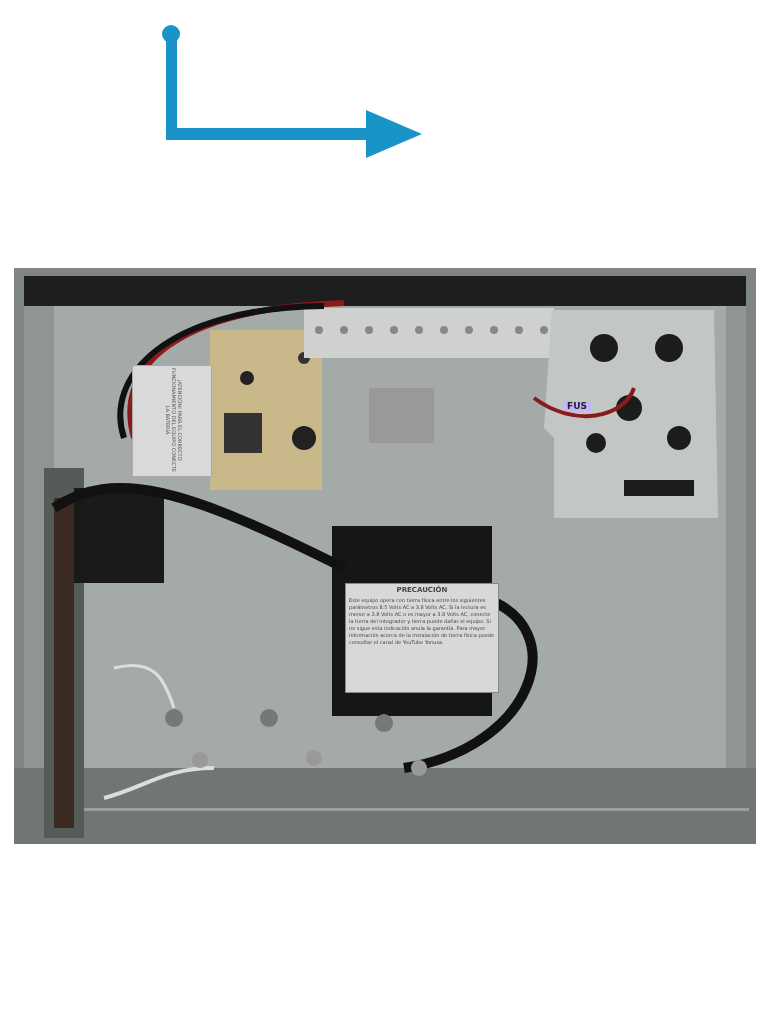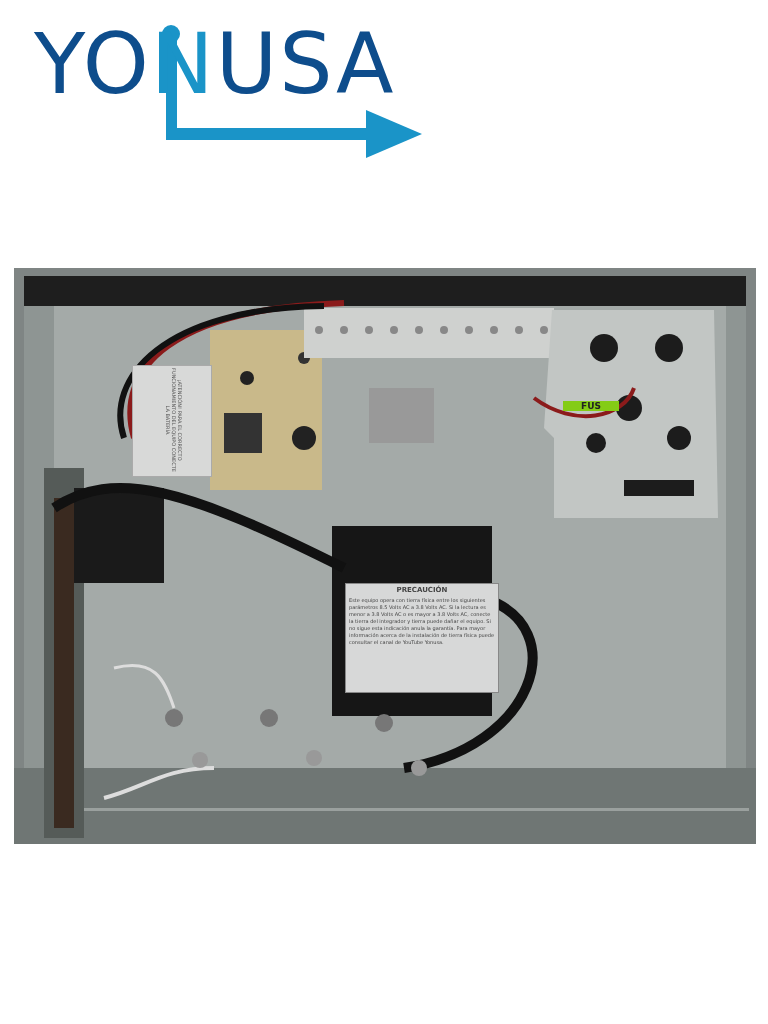--- a/index.html
+++ b/index.html
@@ -3,35 +3,34 @@
 <meta charset="utf-8">
 <style>
   html,body{margin:0;padding:0;background:#fff;}
   body{width:768px;height:1024px;position:relative;overflow:hidden;font-family:"DejaVu Sans",sans-serif;}
   .logo{position:absolute;left:30px;top:10px;width:400px;height:150px;}
   .logo-text{position:absolute;top:12px;left:4px;font-family:"DejaVu Sans",sans-serif;font-size:84px;letter-spacing:2px;color:#0e4d8c;font-weight:normal;line-height:1;}
   .logo-text .n{color:#1a94c8;}
   .photo{position:absolute;left:14px;top:268px;width:742px;height:576px;}
   .label-prec{position:absolute;left:345px;top:583px;width:154px;height:110px;background:#d7d8d8;border:1px solid #888;font-size:5px;color:#444;padding:3px;box-sizing:border-box;overflow:hidden;line-height:7px;}
   .label-prec .t{text-align:center;font-weight:bold;font-size:7px;margin-bottom:3px;}
-  .fus{position:absolute;left:563px;top:401px;font-size:9px;font-weight:bold;color:#222;background:#84cc16;padding:0 18px;}
+  .fus{position:absolute;left:563px;top:401px;font-size:9px;font-weight:bold;color:#222;background:#c4b5fd;padding:0 4px;}
   .atencion{position:absolute;left:132px;top:365px;width:78px;height:110px;background:#d8d9d8;border:1px solid #aaa;}
   .atencion span{position:absolute;left:-14px;top:45px;transform:rotate(90deg);font-size:5px;color:#555;width:110px;text-align:center;}
 </style>
 </head>
 <body>
 
 <div class="logo">
   <svg width="400" height="150" viewBox="0 0 400 150">
     <rect x="136" y="30" width="11" height="100" fill="#1a94c8"></rect>
     <rect x="136" y="118" width="200" height="12" fill="#1a94c8"></rect>
     <polygon points="336,100 392,124 336,148" fill="#1a94c8"></polygon>
     <circle cx="141" cy="24" r="9" fill="#1a94c8"></circle>
   </svg>
-  <div class="logo-text"><span>YO</span><span class="n">N</span><span>USA</span></div>
 </div>
 
 <svg class="photo" viewBox="0 0 742 576">
   <rect x="0" y="0" width="742" height="576" fill="#7f8584"></rect>
   <rect x="10" y="8" width="722" height="560" fill="#8e9593"></rect>
   <rect x="10" y="8" width="722" height="30" fill="#1e1e1e"></rect>
   <rect x="40" y="38" width="672" height="500" fill="#a4aaa8"></rect>
   <rect x="0" y="500" width="742" height="76" fill="#6f7674"></rect>
   <rect x="45" y="540" width="690" height="3" fill="#9aa09e"></rect>
   <rect x="30" y="200" width="40" height="370" fill="#555b58"></rect>

